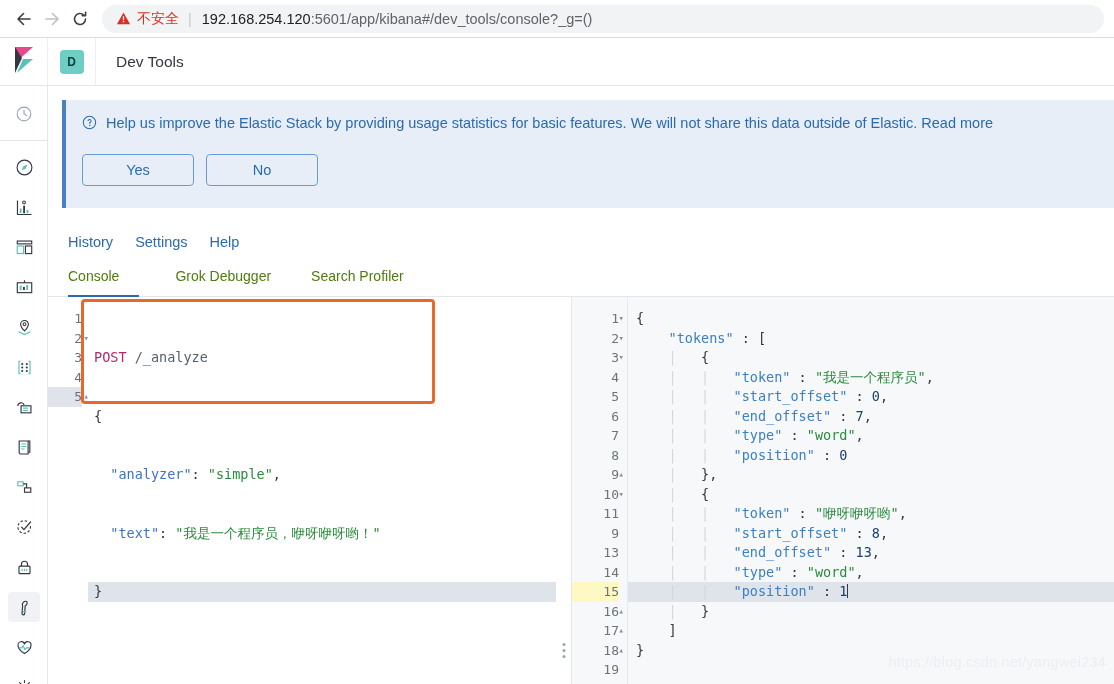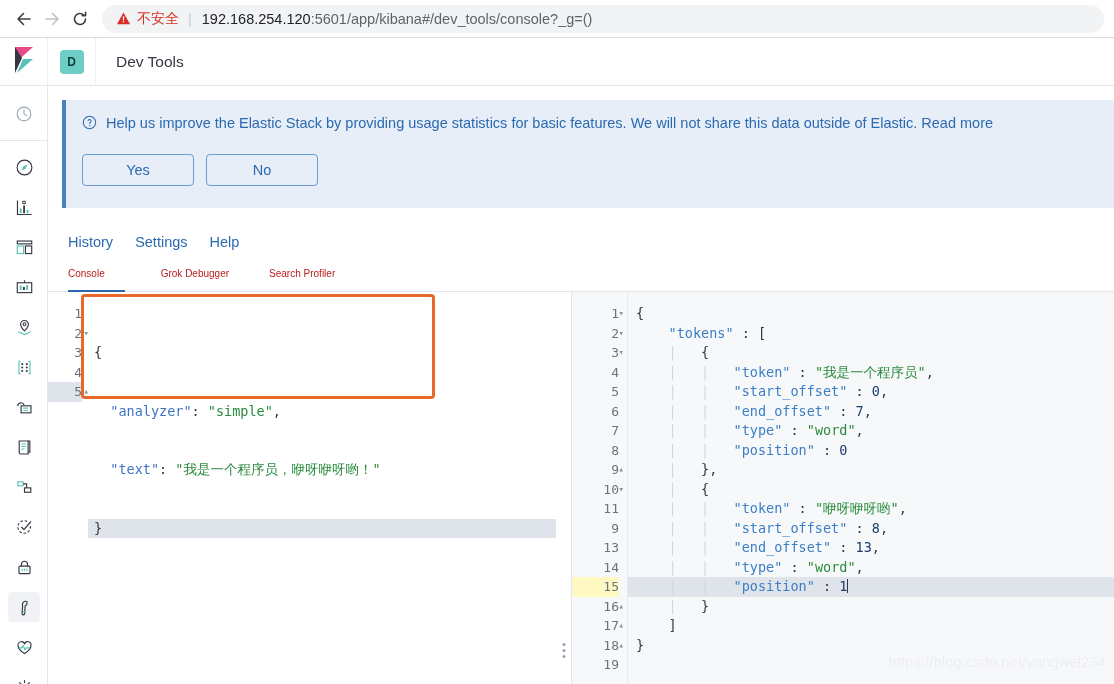--- a/index.html
+++ b/index.html
@@ -172,22 +172,22 @@
   }
 
   
   .tab-row {
     display: flex;
     gap: 0;
     padding: 18px 0 0 20px;
     border-bottom: 1px solid #e3e6eb;
   }
   .tab {
-    font-size: 10px;
-    color: #b91c1c;
+    font-size: 14px;
+    color: #4d7c0f;
     padding: 0 20px 11px 20px;
     border-bottom: 2px solid transparent;
     margin-bottom: -1px;
   }
   .tab:first-child { padding-left: 0; margin-right: 16px; }
   .tab.active { border-bottom-color: #2b6ab0; font-weight: 400; }
 
   
   .console-wrap {
     flex: 1 1 auto;
@@ -602,20 +602,21 @@
       <div class="editor-pane">
         <div class="gutter">
           <div class="ln">1</div>
           <div class="ln"><span class="fold">▾</span><span>2</span></div>
           <div class="ln">3</div>
           <div class="ln">4</div>
           <div class="ln hl"><span class="fold">▴</span><span>5</span></div>
         </div>
 
         <div class="code-area">
+          <div class="cline"><span class="tok-method">POST</span> <span class="tok-path">/_analyze</span></div>
           <div class="cline"><span class="tok-punc">{</span></div>
           <div class="cline">  <span class="tok-key">"analyzer"</span><span class="tok-punc">: </span><span class="tok-str">"simple"</span><span class="tok-punc">,</span></div>
           <div class="cline">  <span class="tok-key">"text"</span><span class="tok-punc">: </span><span class="tok-str">"我是一个程序员，咿呀咿呀哟！"</span></div>
           <div class="cline hl"><span class="tok-punc">}</span></div>
         </div>
 
         <div class="req-outline"></div>
 
       </div>
 

